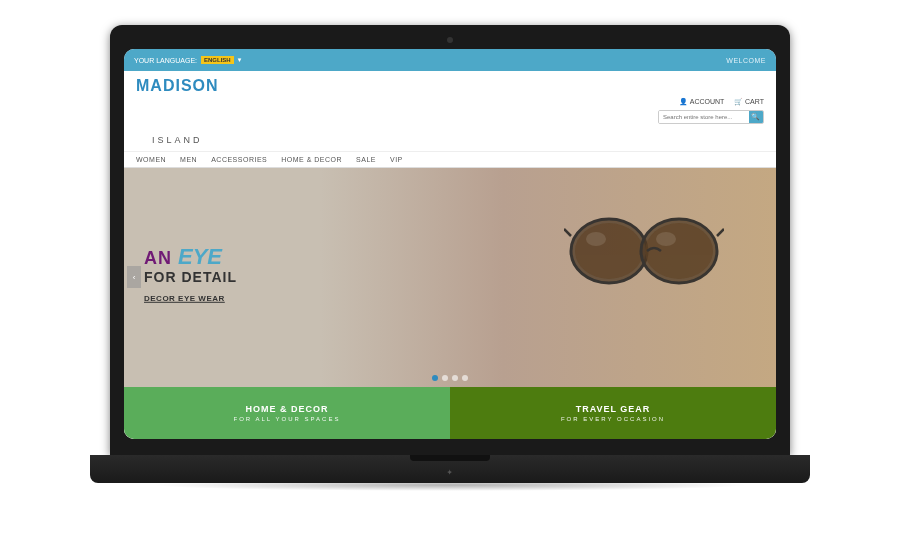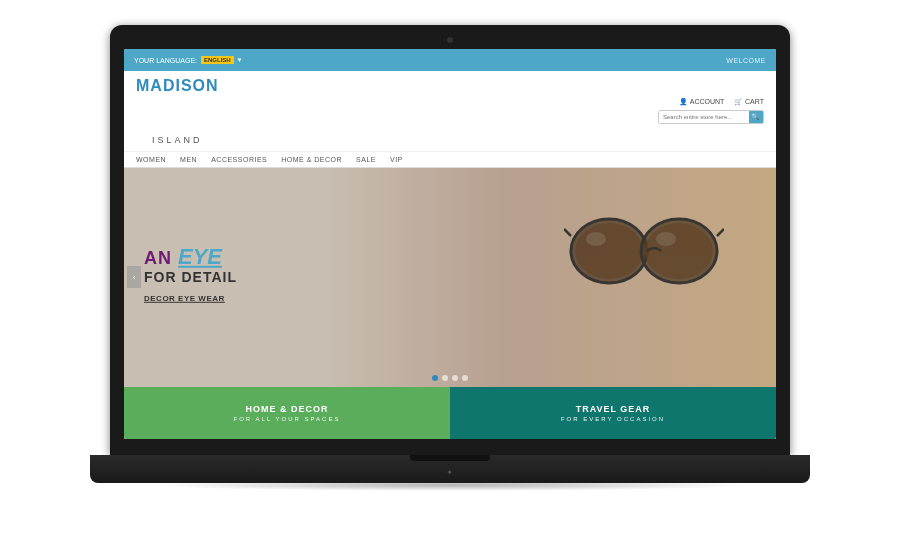--- a/index.html
+++ b/index.html
@@ -41,21 +41,21 @@
       background: #333;
       border-radius: 50%;
       margin: 0 auto 6px auto;
     }
 
     
     .screen-content {
       width: 100%;
       height: 390px;
       background: #fff;
-      border-radius: 2px;
+      border-radius: 10px;
       overflow: hidden;
       display: flex;
       flex-direction: column;
     }
 
     
     .top-bar {
       background: #4da8c8;
       height: 22px;
       display: flex;
@@ -193,21 +193,20 @@
       font-weight: bold;
       color: #701a75;
       letter-spacing: 1px;
     }
     .hero-eye {
       display: inline;
       color: #4da8c8;
       font-size: 22px;
       font-weight: 900;
       font-style: italic;
-      text-decoration: underline;
     }
     .hero-for-detail {
       font-size: 14px;
       font-weight: bold;
       color: #333;
       letter-spacing: 1px;
       line-height: 1.1;
     }
     .hero-shop-link {
       display: inline-block;
@@ -265,21 +264,21 @@
     .promo-tile {
       flex: 1;
       display: flex;
       flex-direction: column;
       align-items: center;
       justify-content: center;
       cursor: pointer;
     }
     .promo-tile-green { background: #5aad5a; }
     .promo-tile-blue { background: #4da8c8; }
-    .promo-tile-orange { background: #0f766e; }
+    .promo-tile-orange { background: #4d7c0f; }
 
     .promo-main-text {
       font-size: 9px;
       font-weight: bold;
       color: #fff;
       letter-spacing: 1px;
       text-transform: uppercase;
     }
     .promo-sub-text {
       font-size: 6px;

